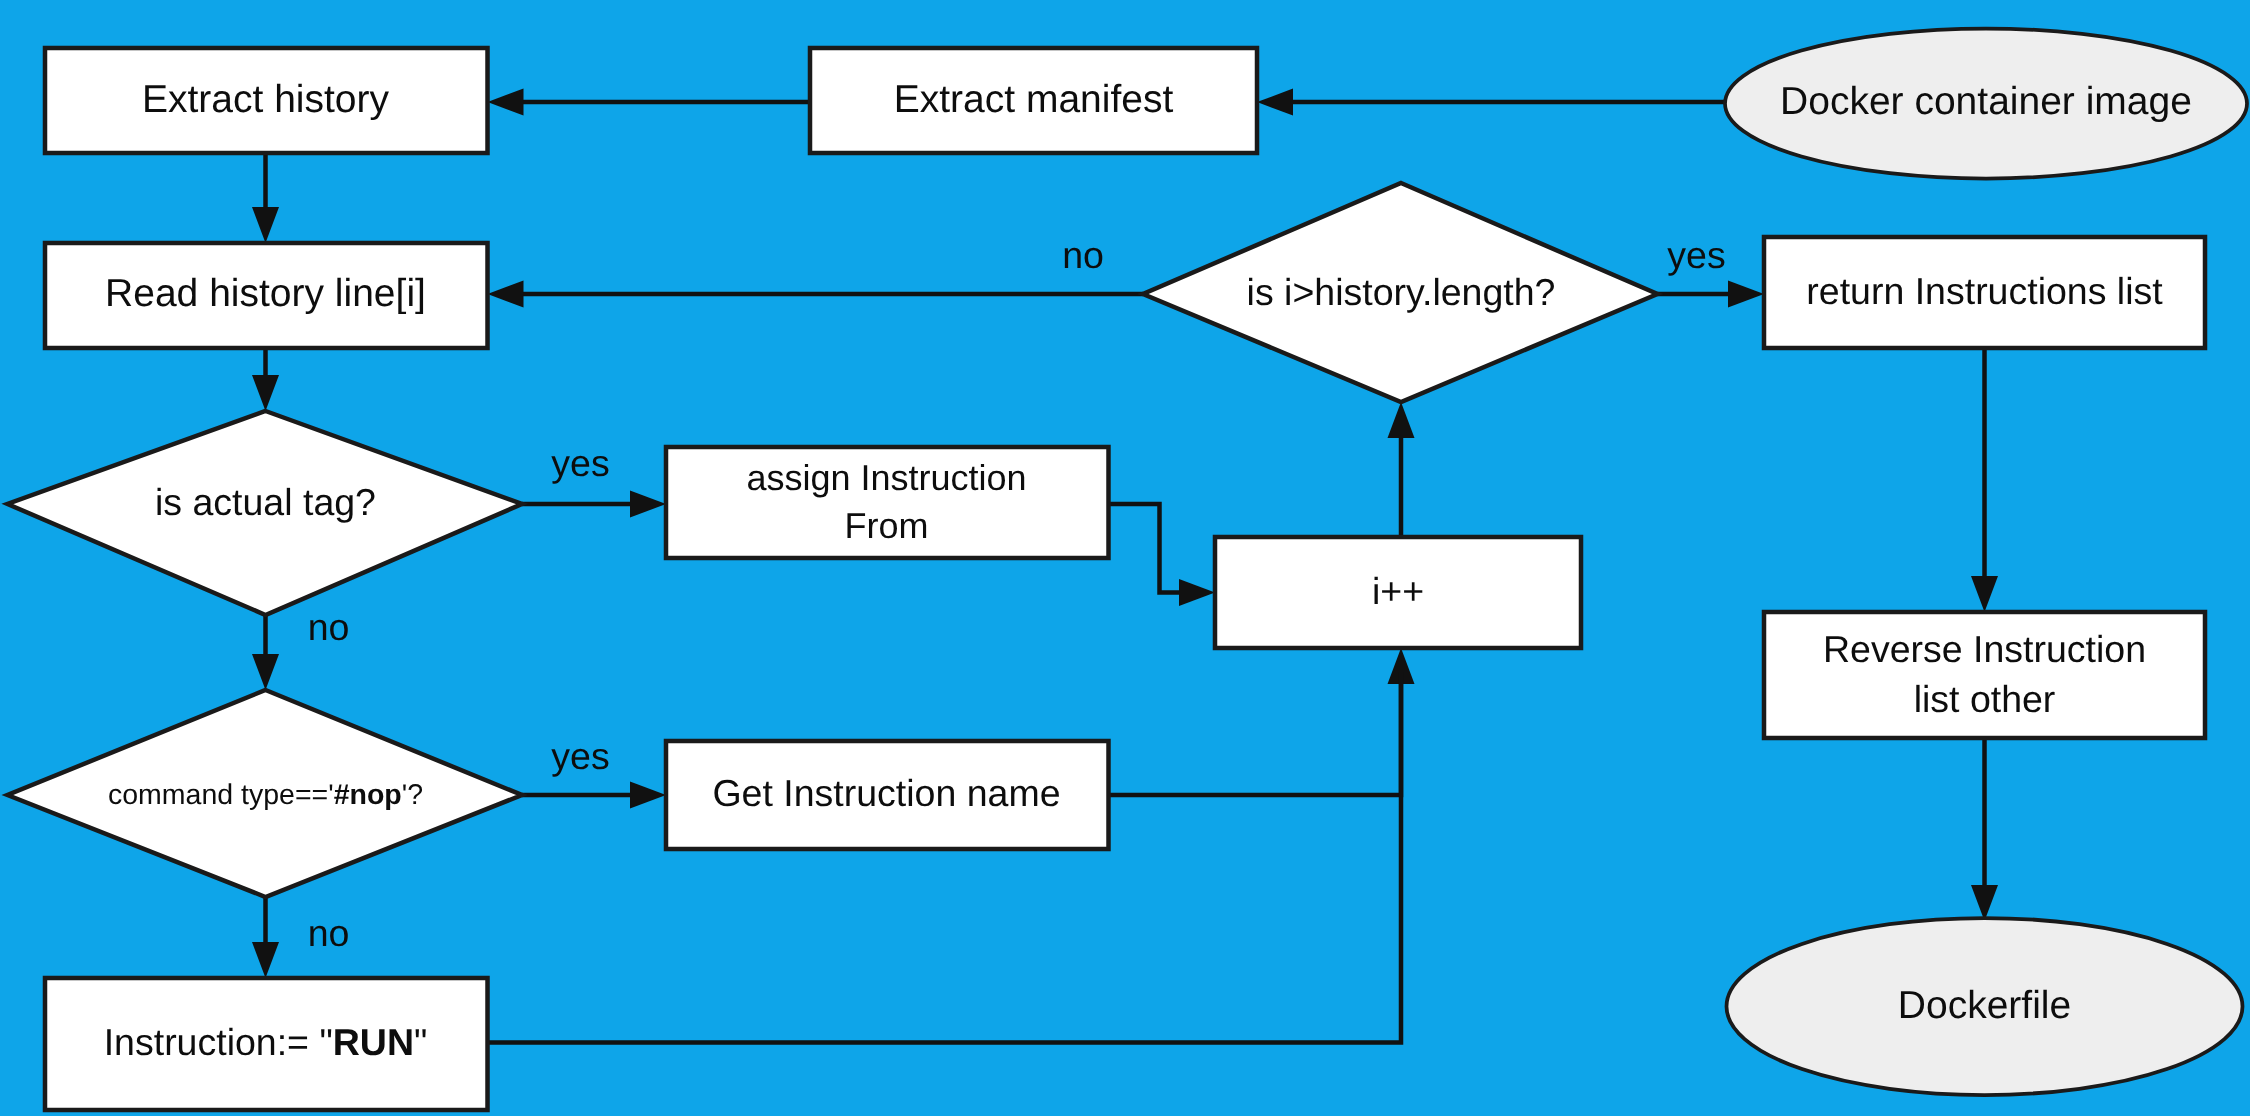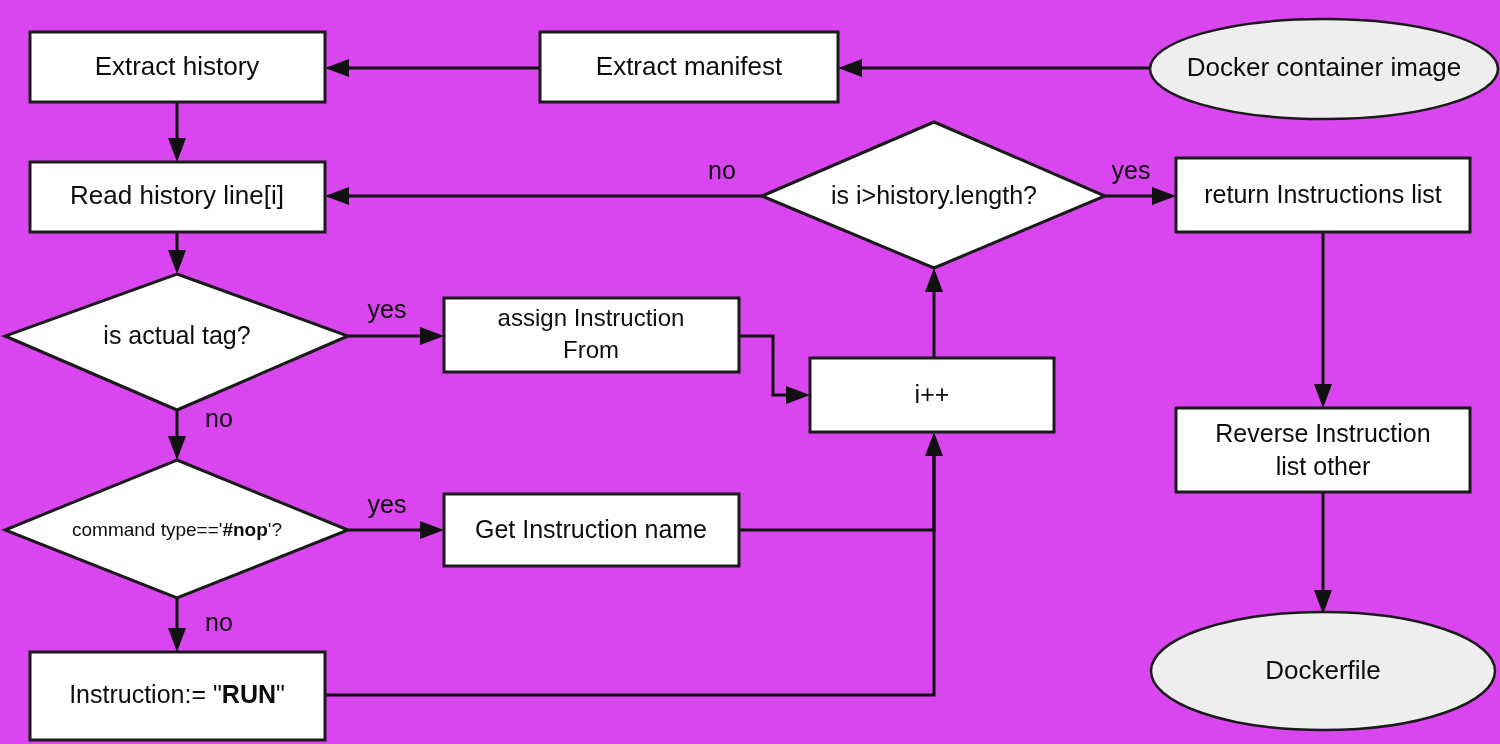--- a/index.html
+++ b/index.html
@@ -4,21 +4,21 @@
 <style>
   html, body {
     margin: 0;
     padding: 0;
     background: #ffffff;
   }
   #canvas {
     position: relative;
     width: 1500px;
     height: 744px;
-    background: #d946ef;
+    background: #0ea5e9;
     font-family: "Liberation Sans", sans-serif;
     overflow: hidden;
   }
   svg#flow {
     position: absolute;
     left: 0;
     top: 0;
     width: 1500px;
     height: 744px;
   }

